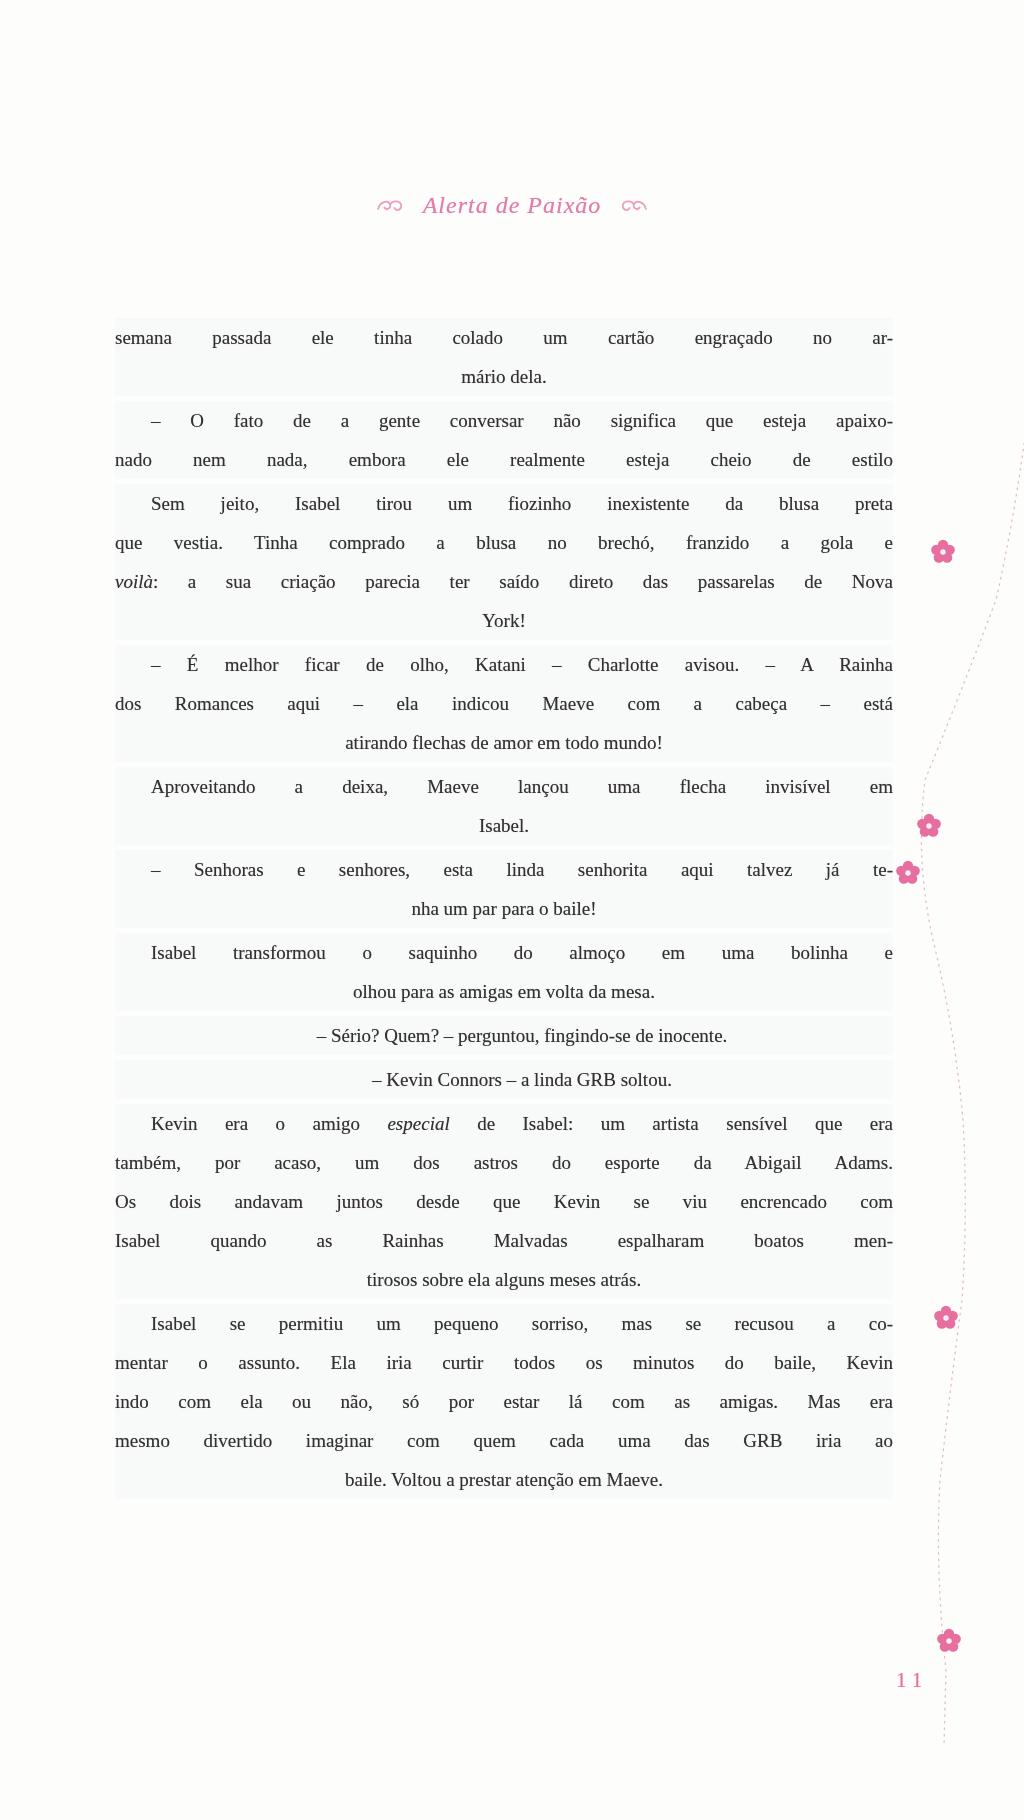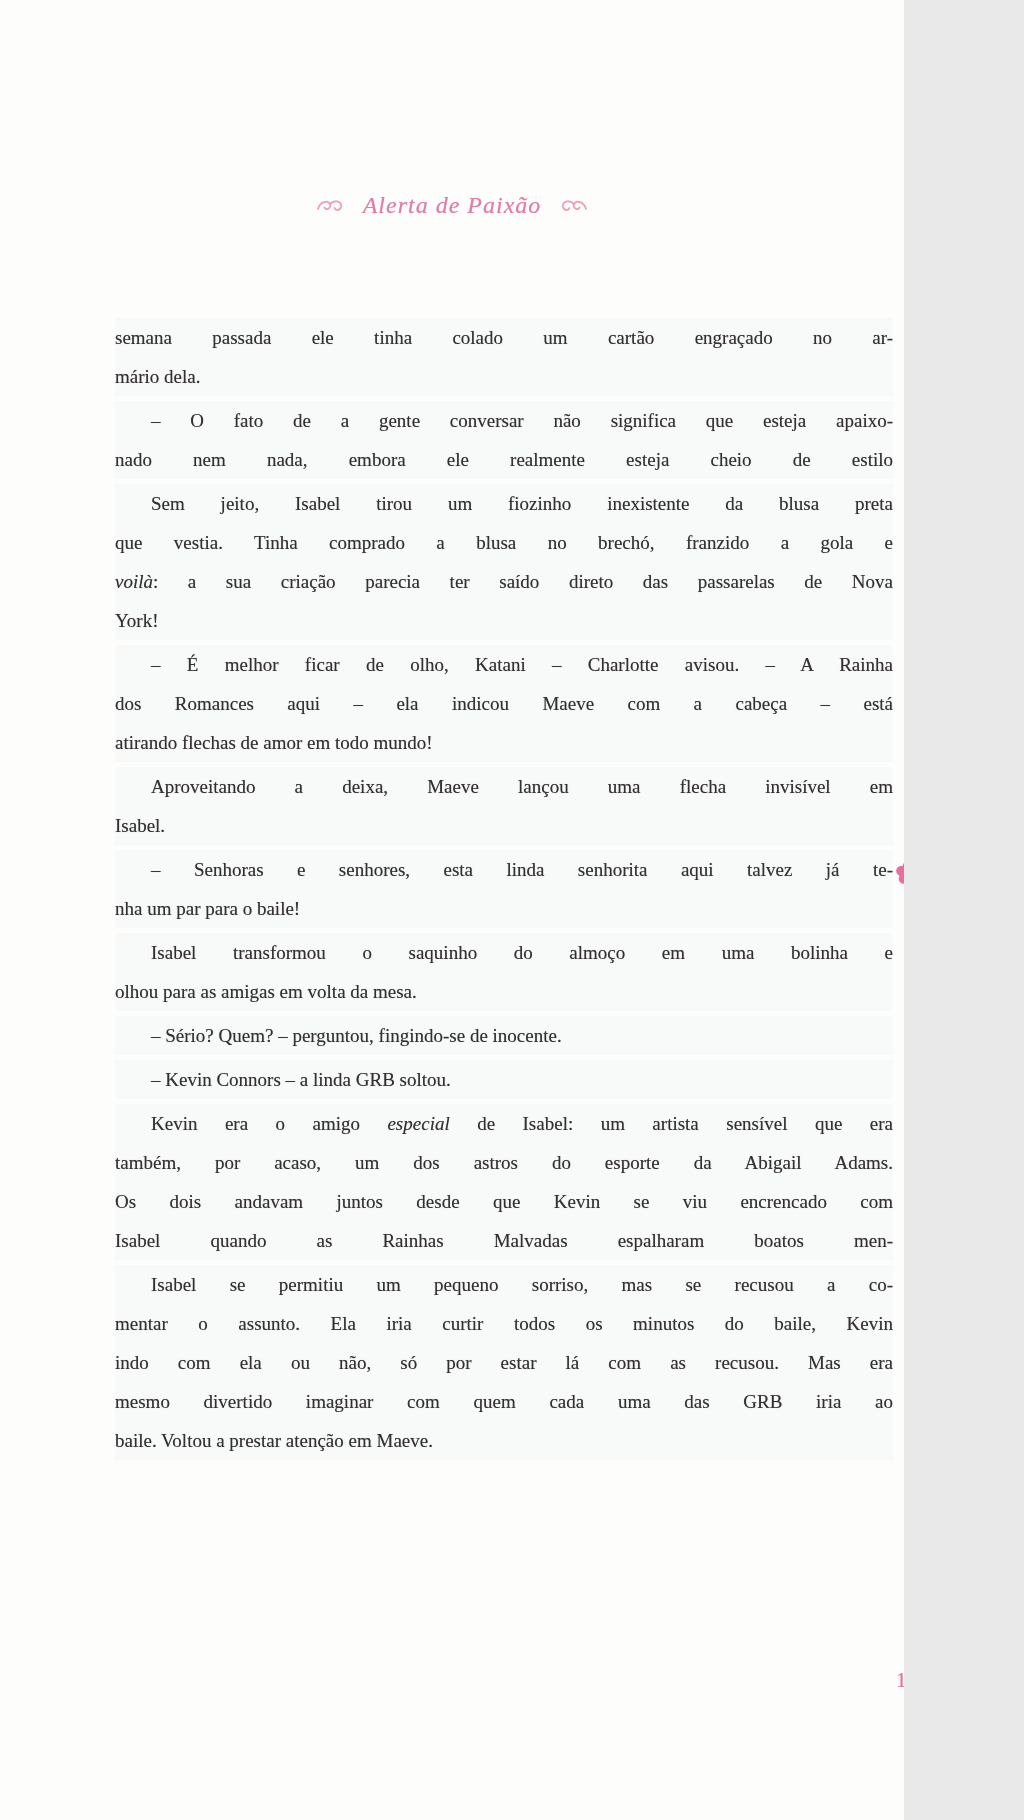--- a/index.html
+++ b/index.html
@@ -1,18 +1,18 @@
 <!DOCTYPE html>
 <html><head>
 <meta charset="utf-8">
 <style>
   html,body{margin:0;padding:0;background:#e9e9e9;}
   .page{
     position:relative;
-    width:904px;height:1820px;
+    width:1024px;height:1820px;
     background:#fdfdfc;
     overflow:hidden;
     font-family:"Liberation Serif","DejaVu Serif",serif;
   }
   .header{
     position:absolute;top:192px;left:0;right:0;
     display:flex;justify-content:center;align-items:center;gap:18px;
   }
   .title{
     font-style:italic;
@@ -25,21 +25,21 @@
   .ornament.flip{transform:scaleX(-1);}
   .body-text{
     position:absolute;left:115px;top:318px;width:778px;
     font-size:19px;line-height:39px;
     color:#343030;
     text-shadow:0 0 0.7px rgba(40,40,40,0.45);
   }
   .paragraph{margin:0 0 5px 0;}
   .paragraph:last-child{margin-bottom:12px;}
   .paragraph.indent .line:first-child{text-indent:36px;}
-  .line{background:rgba(203,215,224,0.10);}
+  .line{background:rgba(203,215,224,0.10);text-align:center;}
   .line.just{text-align:justify;text-align-last:justify;}
   .it{font-style:italic;}
   .decor{
     position:absolute;left:0;top:0;width:1024px;height:1820px;
     pointer-events:none;
   }
   .page-number{
     position:absolute;left:896px;top:1668px;
     font-size:21px;
     letter-spacing:6px;
@@ -99,25 +99,26 @@
         <div class="line"><span>– Sério? Quem? – perguntou, fingindo-se de inocente.</span></div>
       </div>
       <div class="paragraph indent">
         <div class="line"><span>– Kevin Connors – a linda GRB soltou.</span></div>
       </div>
       <div class="paragraph indent">
         <div class="line just"><span>Kevin era o amigo </span><span class="it">especial</span><span> de Isabel: um artista sensível que era</span></div>
         <div class="line just"><span>também, por acaso, um dos astros do esporte da Abigail Adams.</span></div>
         <div class="line just"><span>Os dois andavam juntos desde que Kevin se viu encrencado com</span></div>
         <div class="line just"><span>Isabel quando as Rainhas Malvadas espalharam boatos men-</span></div>
+        <div class="line"><span>tirosos sobre ela alguns meses atrás.</span></div>
       </div>
       <div class="paragraph indent">
         <div class="line just"><span>Isabel se permitiu um pequeno sorriso, mas se recusou a co-</span></div>
         <div class="line just"><span>mentar o assunto. Ela iria curtir todos os minutos do baile, Kevin</span></div>
-        <div class="line just"><span>indo com ela ou não, só por estar lá com as recusou. Mas era</span></div>
+        <div class="line just"><span>indo com ela ou não, só por estar lá com as amigas. Mas era</span></div>
         <div class="line just"><span>mesmo divertido imaginar com quem cada uma das GRB iria ao</span></div>
         <div class="line"><span>baile. Voltou a prestar atenção em Maeve.</span></div>
       </div>
     </div>
 
   <svg class="decor" viewBox="0 0 1024 1820">
     <path d="M 1026,430 Q 1014,520 996,600 Q 958,700 925,780 Q 915,860 933,940 Q 955,1030 963,1120 Q 968,1210 962,1300 Q 950,1390 940,1480 Q 935,1570 946,1670 L 944,1745" fill="none" stroke="#dcb3c3" stroke-width="1.3" stroke-dasharray="1.5 5" stroke-linecap="round" opacity="0.85"></path>
   <g transform="translate(943,552)">
         <circle cx="0" cy="-7" r="5.2" fill="#e66f9f"></circle>
         <circle cx="6.66" cy="-2.16" r="5.2" fill="#e66f9f"></circle>

